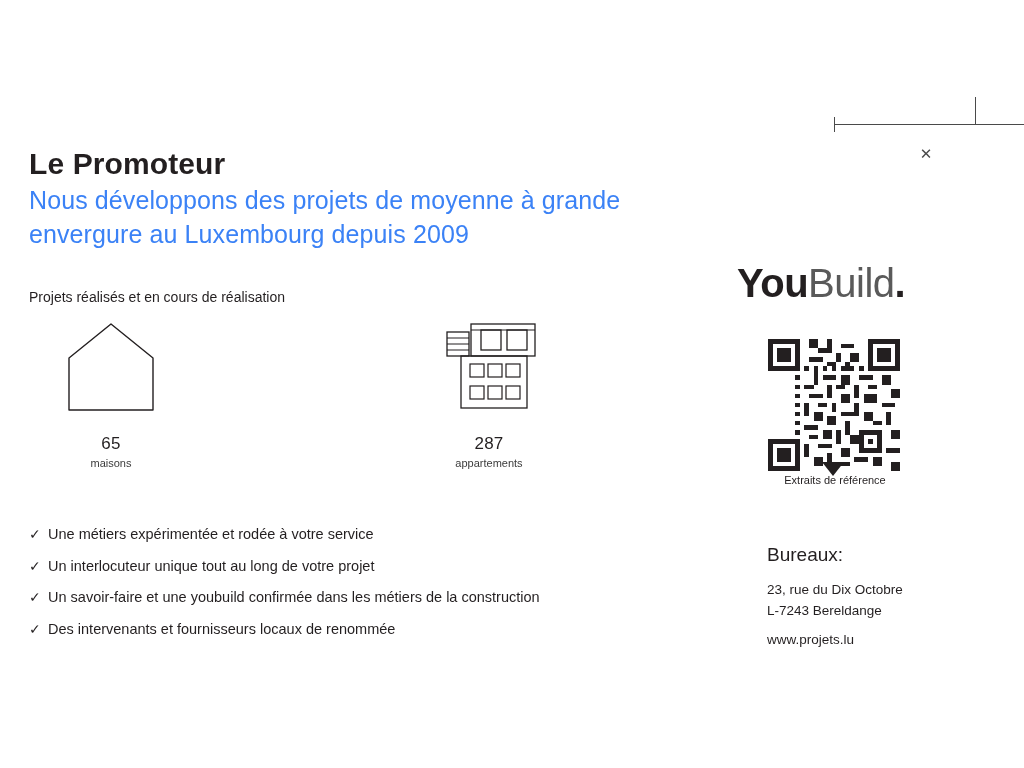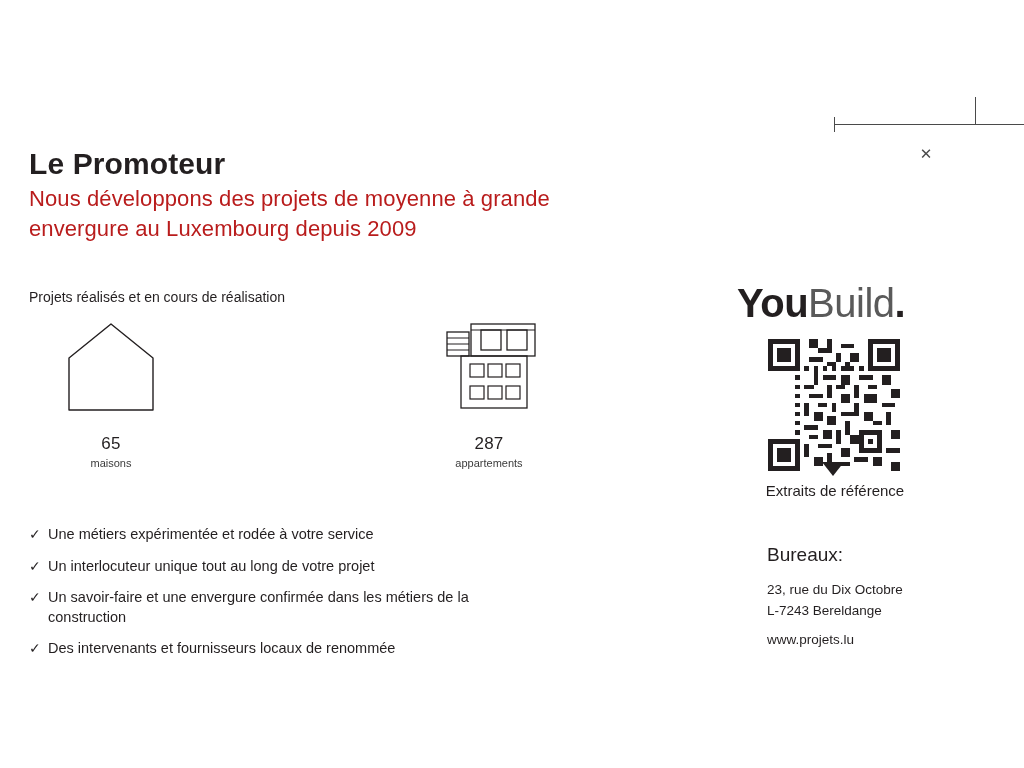--- a/index.html
+++ b/index.html
@@ -25,25 +25,25 @@
   }
   .title {
     font-size: 30px;
     font-weight: bold;
     line-height: 1.33;
     letter-spacing: 0.1px;
     color: #231f20;
     margin-top: 36px;
   }
   .subtitle {
-    font-size: 22px;
+    font-size: 25px;
     font-weight: normal;
     line-height: 1.35;
     letter-spacing: 0.1px;
-    color: #b91c1c;
+    color: #3b82f6;
     white-space: pre-line;
   }
 
   
   .crop-rule-h {
     position: absolute;
     left: 834px;
     top: 124px;
     width: 190px;
     height: 1px;
@@ -147,21 +147,20 @@
 
   
   .logo {
     position: absolute;
     left: 737px;
     top: 261px;
     font-size: 40px;
     letter-spacing: -0.5px;
     color: #231f20;
     white-space: nowrap;
-    margin-top: 20px;
   }
   .logo .bold { font-weight: bold; }
   .logo .light { font-weight: normal; color: #5a5a5a; }
   .logo .dot { font-weight: bold; }
 
   .qr-wrap {
     position: absolute;
     left: 768px;
     top: 339px;
     width: 132px;
@@ -182,23 +181,22 @@
     border-left: 11px solid transparent;
     border-right: 11px solid transparent;
     border-top: 14px solid #231f20;
   }
   .qr-caption {
     position: absolute;
     left: 735px;
     top: 474px;
     width: 200px;
     text-align: center;
-    font-size: 15px;
-    color: #231f20;
-    margin-top: 8px;
+    font-size: 11px;
+    color: #231f20;
   }
 
   .office-title {
     position: absolute;
     left: 767px;
     top: 544px;
     font-size: 19px;
     color: #231f20;
   }
   .office-address {
@@ -279,21 +277,21 @@
   <div class="bullet">
     <span class="check">✓</span>
     <span class="btext">Une métiers expérimentée et rodée à votre service</span>
   </div>
   <div class="bullet">
     <span class="check">✓</span>
     <span class="btext">Un interlocuteur unique tout au long de votre projet</span>
   </div>
   <div class="bullet">
     <span class="check">✓</span>
-    <span class="btext">Un savoir-faire et une envergure confirmée dans les métiers de la construction</span>
+    <span class="btext">Un savoir-faire et une youbuild confirmée dans les métiers de la construction</span>
   </div>
   <div class="bullet">
     <span class="check">✓</span>
     <span class="btext">Des intervenants et fournisseurs locaux de renommée</span>
   </div>
 </div>
 
 <div class="logo">
   <span class="bold">You</span><span class="light">Build</span><span class="dot">.</span>
 </div>

